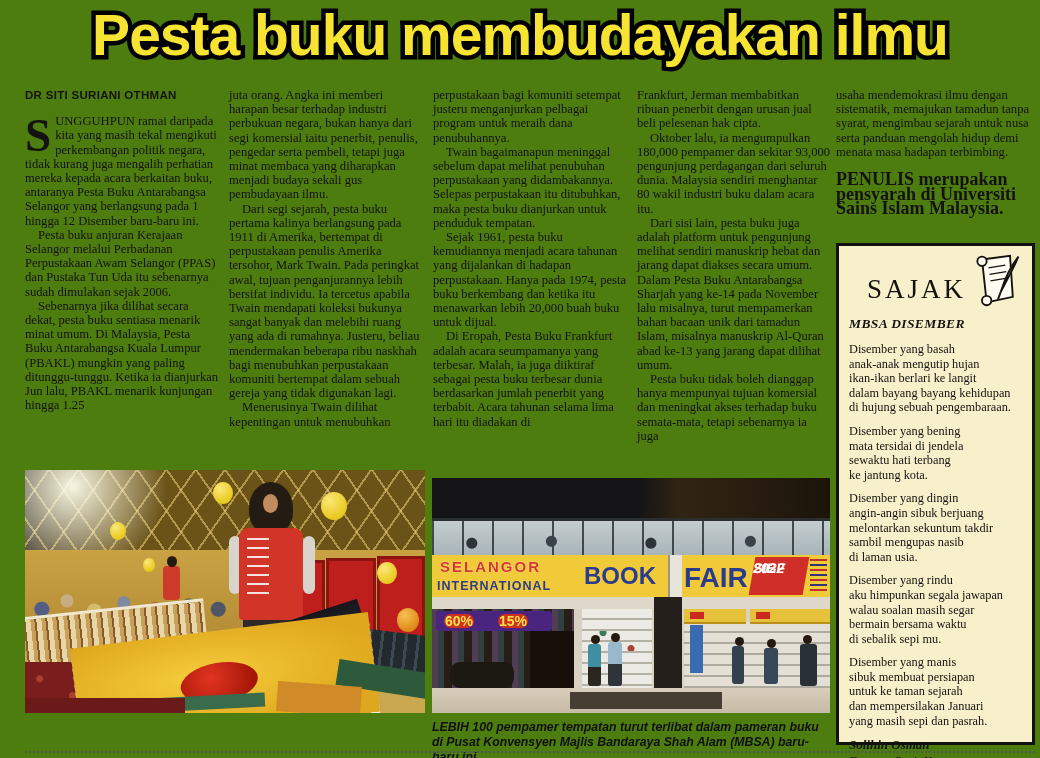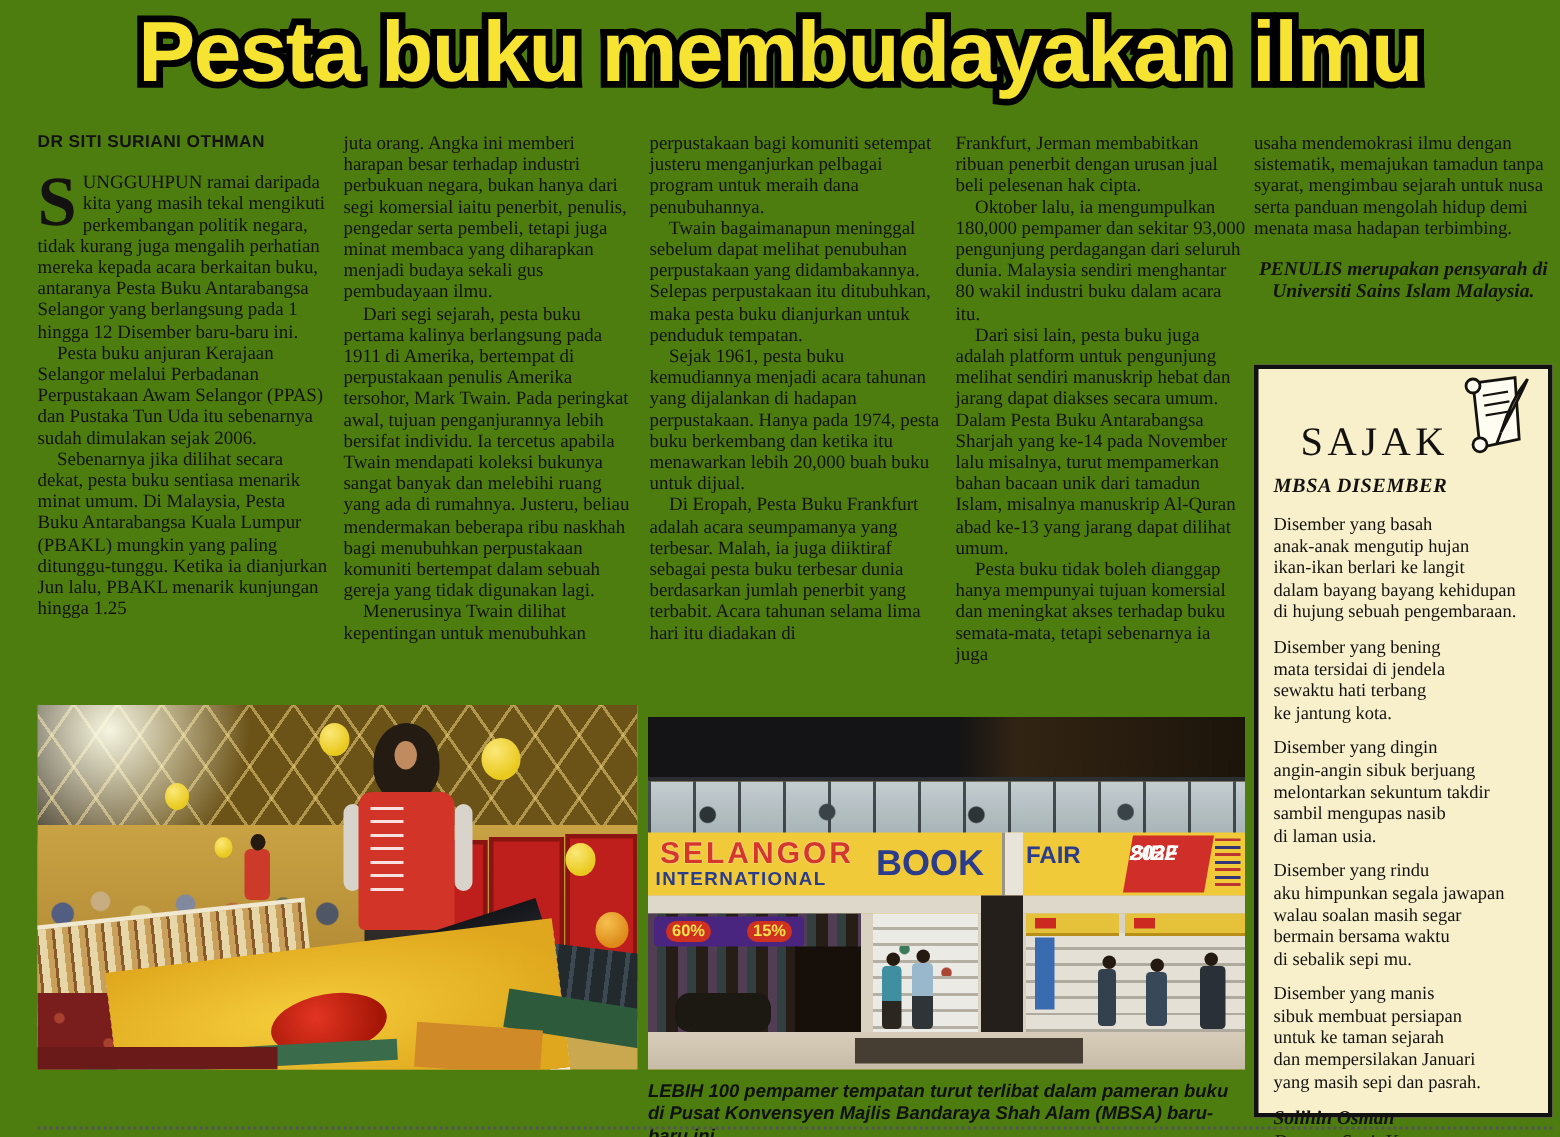--- a/index.html
+++ b/index.html
@@ -11,25 +11,25 @@
     color:#f6e332;-webkit-text-stroke:9px #000;paint-order:stroke fill;
     text-shadow:0 0 1px #000;}
   
   .col{position:absolute;top:88px;width:194px;font-size:12.6px;line-height:14.2px;text-align:left;}
   .c1{left:25px}.c2{left:229px}.c3{left:433px}.c4{left:637px}.c5{left:836px;width:199px}
   .col p{margin:0;}
   .col p.ind{text-indent:13px;}
   .byline{font-family:"Liberation Sans",sans-serif;font-weight:bold;font-size:11.5px;
     letter-spacing:.3px;margin-bottom:12px;}
   .dropcap{float:left;font-size:47px;line-height:38px;font-weight:bold;padding:2px 4px 0 0;}
-  .footnote{margin-top:13px;font-weight:bold;font-style:italic;font-size:13px;line-height:14.6px;text-align:center;}
+  .footnote{margin-top:13px;font-weight:bold;font-size:18px;line-height:14.6px;}
   
   .sajak{position:absolute;left:836px;top:243px;width:199px;height:502px;box-sizing:border-box;
     background:#f8f0cb;border:3px solid #111;padding:6px 10px 8px 10px;}
-  .sajak-head{display:flex;align-items:flex-end;justify-content:flex-start;height:58px;}
+  .sajak-head{display:flex;align-items:center;justify-content:flex-start;height:58px;}
   .sajak-title{font-size:27px;letter-spacing:3px;margin:16px 0 0 18px;font-family:"Liberation Serif",serif;}
   .sajak-icon{margin-left:2px;margin-top:2px;}
   .poem-title{font-weight:bold;font-style:italic;font-size:13.5px;letter-spacing:.4px;margin:6px 0 10px 0;}
   .stanza{white-space:pre-line;font-size:12.3px;line-height:14.6px;margin:0 0 9px 0;}
   .poem-author{font-weight:bold;font-style:italic;font-size:13px;margin-top:4px;}
   .poem-place{font-style:italic;font-size:13px;}
   
   .photo{position:absolute;overflow:hidden;background:#caa850;}
   .ph1{left:25px;top:470px;width:400px;height:243px;}
   .ph2{left:432px;top:478px;width:398px;height:235px;}
@@ -102,36 +102,36 @@
   .p2-mezz{left:0;top:40px;width:398px;height:37px;
     background:linear-gradient(#c4cdd0,#a6b2b6);border-top:3px solid #2a2e30;}
   .p2-mezz:after{content:"";position:absolute;inset:0;background:
     radial-gradient(circle at 10% 60%,#2c3438 0 5px,transparent 6px),
     radial-gradient(circle at 30% 55%,#3a4448 0 5px,transparent 6px),
     radial-gradient(circle at 55% 60%,#2c3438 0 5px,transparent 6px),
     radial-gradient(circle at 80% 55%,#3a4448 0 5px,transparent 6px),
     repeating-linear-gradient(90deg,rgba(25,32,36,.75) 0 2px,transparent 2px 30px);}
   .p2-banner{left:0;top:77px;width:398px;height:42px;background:#f0ca39;
     font-family:"Liberation Sans",sans-serif;font-weight:900;}
-  .p2-selangor{left:8px;top:3px;font-size:20px;letter-spacing:2px;color:#d5372b;
+  .p2-selangor{left:8px;top:3px;font-size:15px;letter-spacing:2px;color:#d5372b;
     text-shadow:0 0 1px #fff;}
   .p2-intl{left:5px;top:24px;font-size:12.5px;letter-spacing:1px;color:#2b3c8c;}
   .p2-book{left:152px;top:7px;font-size:24px;color:#2b3c8c;}
-  .p2-fair{left:252px;top:7px;font-size:16px;color:#2b3c8c;}
+  .p2-fair{left:252px;top:7px;font-size:28px;color:#2b3c8c;}
   .p2-mullion{left:236px;top:0;width:12px;height:42px;background:#e8e4da;border-left:2px solid #9a9488;}
   .p2-badge{left:320px;top:2px;width:54px;height:38px;background:#cf2f28;transform:skewX(-10deg);
     color:#fff;font-size:14px;line-height:17px;text-align:center;padding-top:3px;box-sizing:border-box;}
   .p2-tiny{left:378px;top:4px;width:17px;height:34px;background:
     repeating-linear-gradient(180deg,#b33 0 2px,transparent 2px 5px,#337 5px 7px,transparent 7px 10px);}
   .p2-ceilstrip{left:0;top:119px;width:398px;height:12px;background:#ded8ca;}
   .p2-shops{left:0;top:131px;width:398px;height:79px;background:#d9d2c2;}
   .p2-shopL{left:0;top:0;width:142px;height:79px;background:#261e16;background-image:
     repeating-linear-gradient(90deg,rgba(160,120,200,.35) 0 6px,rgba(80,140,160,.3) 6px 12px,transparent 12px 20px);}
-  .p2-psign{left:4px;top:2px;width:100px;height:20px;background:#4a2580;border-radius:3px;
-    font-family:"Liberation Sans",sans-serif;font-weight:900;color:#ffe24a;font-size:11px;}
+  .p2-psign{left:4px;top:2px;width:116px;height:20px;background:#4a2580;border-radius:3px;
+    font-family:"Liberation Sans",sans-serif;font-weight:900;color:#ffe24a;font-size:14px;}
   .p2-psign b{position:absolute;top:3px;width:30px;height:14px;background:#d03020;border-radius:8px;
     text-align:center;line-height:14px;font-style:normal;}
   .p2-psign .o1{left:8px}.p2-psign .o2{left:62px}
   .p2-door{left:98px;top:22px;width:44px;height:57px;background:#170f0a;border-bottom:6px solid #5a1a1a;}
   .p2-shopM{left:150px;top:0;width:70px;height:79px;background:#eceae4;background-image:
     repeating-linear-gradient(180deg,transparent 0 9px,#b4b0a4 9px 11px),
     radial-gradient(circle at 30% 30%,#3a7a5a 0 3px,transparent 4px),
     radial-gradient(circle at 70% 50%,#aa4433 0 3px,transparent 4px);}
   .p2-sign{height:13px;background:#e6c23a;border-bottom:2px solid #b89018;}
   .p2-sign i{position:absolute;left:6px;top:3px;width:14px;height:7px;background:#cc2a20;display:block;}

